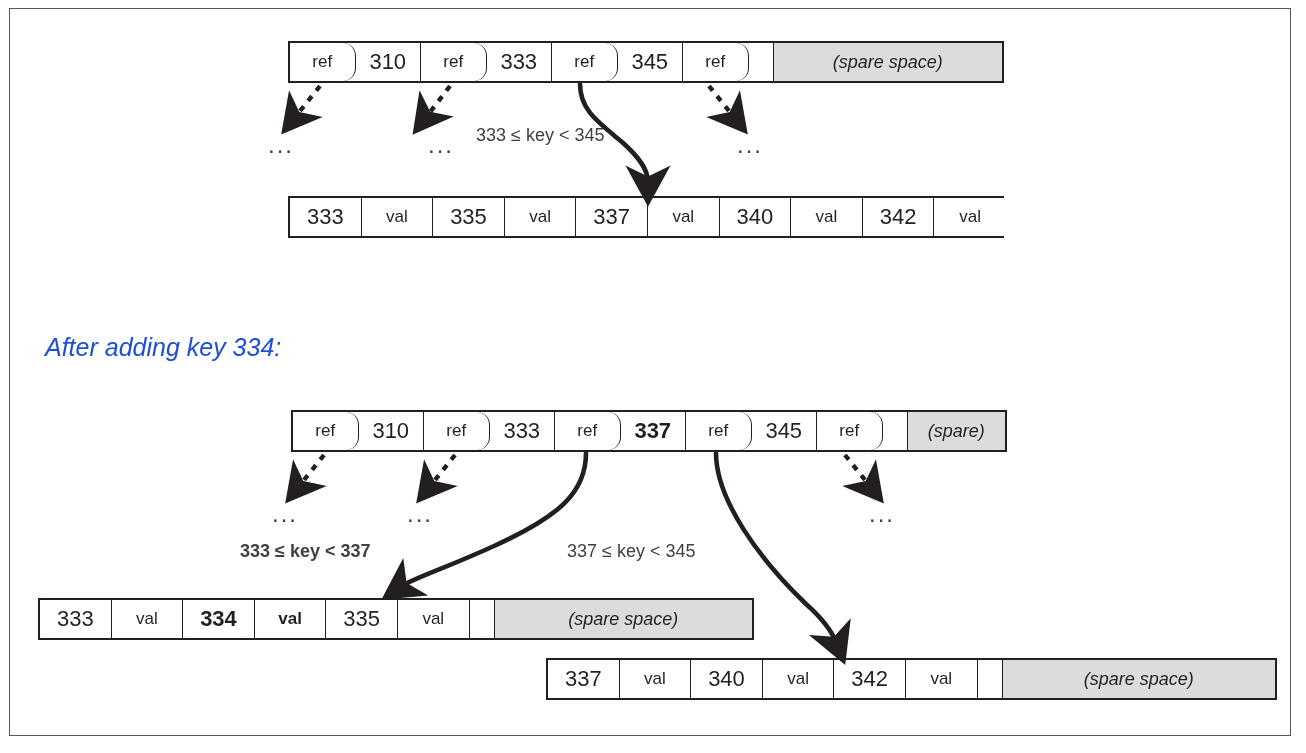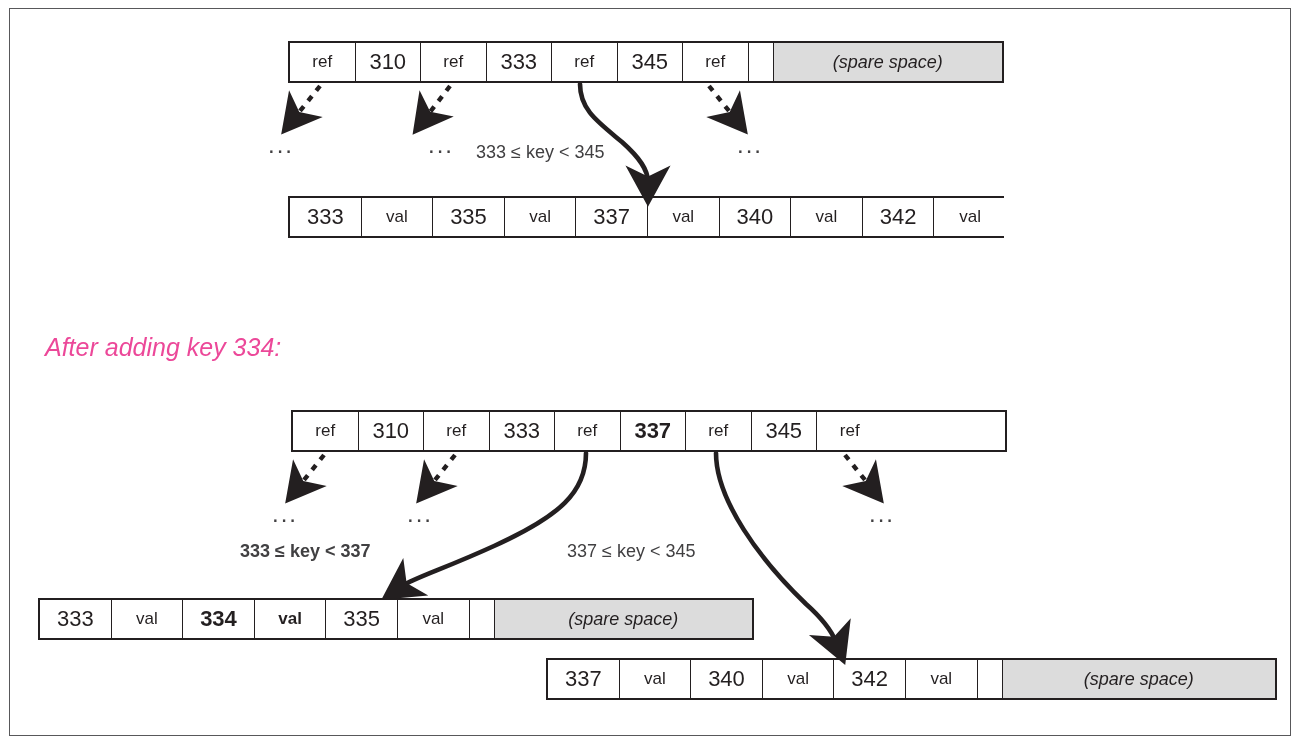--- a/index.html
+++ b/index.html
@@ -53,20 +53,21 @@
   .cell.key {
     font-size: 22px;
     font-weight: 400;
     letter-spacing: 0px;
     text-align: right;
   }
   .cell.key.bold { font-weight: 700; }
   .cell.ref {
     font-size: 17px;
     font-weight: 400;
+    border-radius: 13px;
   }
   .cell.val {
     font-size: 17px;
     font-weight: 400;
   }
   .cell.val.bold { font-weight: 700; }
   .cell.spare {
     background: #dcdcdc;
     font-size: 18px;
     font-style: italic;
@@ -87,21 +88,21 @@
     position: absolute;
     font-size: 24px;
     color: #414042;
     letter-spacing: 2px;
     white-space: nowrap;
   }
   .caption {
     position: absolute;
     font-size: 25px;
     font-style: italic;
-    color: #ec4899;
+    color: #1d4ed8;
     white-space: nowrap;
   }
 
   svg.overlay {
     position: absolute;
     left: 0;
     top: 0;
     width: 1306px;
     height: 753px;
     pointer-events: none;
@@ -121,21 +122,21 @@
       <div class="cell ref" style="flex: 0 0 65.5px; width: 65.5px;">ref</div>
       <div class="cell key" style="flex: 0 0 65.5px; width: 65.5px;">345</div>
       <div class="cell ref" style="flex: 0 0 65.5px; width: 65.5px;">ref</div>
       <div class="cell spare">(spare space)</div>
     </div>
 
   <div class="ellipsis" style="left:268px; top:131px;">...</div>
   <div class="ellipsis" style="left:428px; top:131px;">...</div>
   <div class="ellipsis" style="left:737px; top:131px;">...</div>
 
-  <div class="label" style="left:476px; top:142px;">333 ≤ key &lt; 345</div>
+  <div class="label" style="left:476px; top:125px;">333 ≤ key &lt; 345</div>
 
   <div class="node" id="before-leaf" style="left:288px; top:196px; width:716px;">
       <div class="cell key" style="flex: 0 0 71.6px; width: 71.6px;">333</div>
       <div class="cell val" style="flex: 0 0 71.6px; width: 71.6px;">val</div>
       <div class="cell key" style="flex: 0 0 71.6px; width: 71.6px;">335</div>
       <div class="cell val" style="flex: 0 0 71.6px; width: 71.6px;">val</div>
       <div class="cell key" style="flex: 0 0 71.6px; width: 71.6px;">337</div>
       <div class="cell val" style="flex: 0 0 71.6px; width: 71.6px;">val</div>
       <div class="cell key" style="flex: 0 0 71.6px; width: 71.6px;">340</div>
       <div class="cell val" style="flex: 0 0 71.6px; width: 71.6px;">val</div>
@@ -148,20 +149,21 @@
   <div class="node" id="after-root" style="left:291px; top:410px; width:716px;">
       <div class="cell ref" style="flex: 0 0 65.5px; width: 65.5px;">ref</div>
       <div class="cell key" style="flex: 0 0 65.5px; width: 65.5px;">310</div>
       <div class="cell ref" style="flex: 0 0 65.5px; width: 65.5px;">ref</div>
       <div class="cell key" style="flex: 0 0 65.5px; width: 65.5px;">333</div>
       <div class="cell ref" style="flex: 0 0 65.5px; width: 65.5px;">ref</div>
       <div class="cell key bold" style="flex: 0 0 65.5px; width: 65.5px;">337</div>
       <div class="cell ref" style="flex: 0 0 65.5px; width: 65.5px;">ref</div>
       <div class="cell key" style="flex: 0 0 65.5px; width: 65.5px;">345</div>
       <div class="cell ref" style="flex: 0 0 65.5px; width: 65.5px;">ref</div>
+      <div class="cell spare">(spare)</div>
     </div>
 
   <div class="ellipsis" style="left:272px; top:500px;">...</div>
   <div class="ellipsis" style="left:407px; top:500px;">...</div>
   <div class="ellipsis" style="left:869px; top:500px;">...</div>
 
   <div class="label" style="left:240px; top:541px;font-weight:bold;">333 ≤ key &lt; 337</div>
   <div class="label" style="left:567px; top:541px;">337 ≤ key &lt; 345</div>
 
   <div class="node" id="after-leaf-left" style="left:38px; top:598px; width:716px;">

